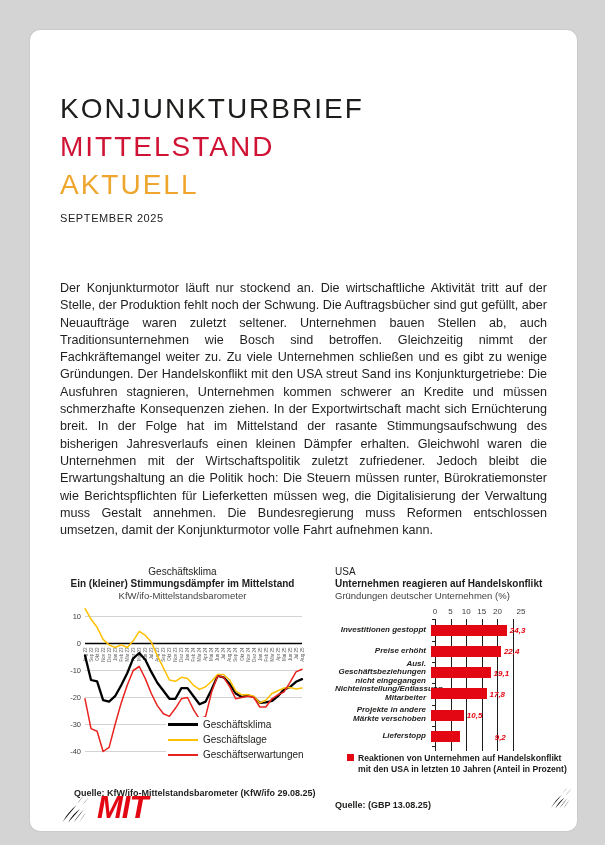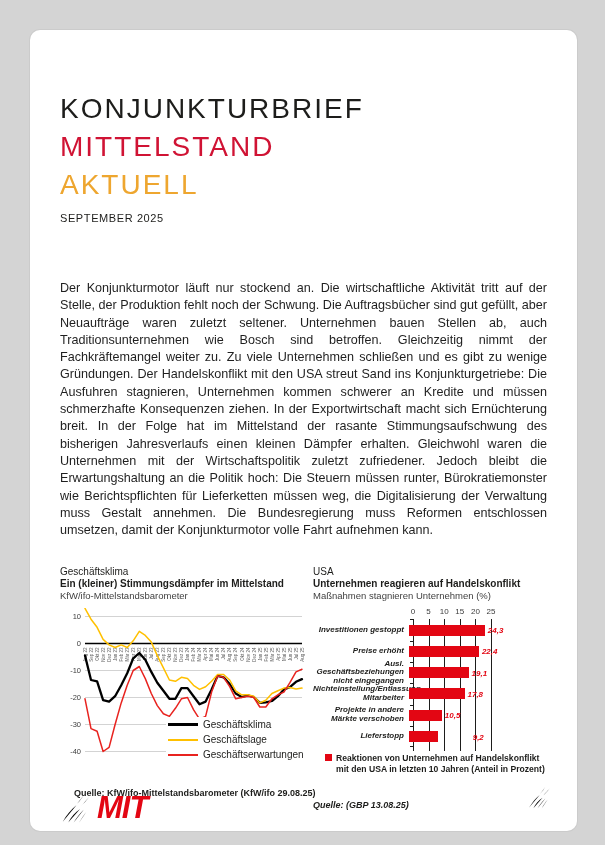--- a/index.html
+++ b/index.html
@@ -18,36 +18,36 @@
   .t2 { color:#d01334; }
   .t3 { color:#eea62f; }
   .issue-date { margin-top:8px; font-size:11px; letter-spacing:0.6px; color:#1d1d1b; }
 
   
   .lead { margin-top:56px; width:487px; font-size:12.6px; line-height:17.3px;
           text-align:justify; color:#1f1f1f; }
 
   
   .charts { display:flex; margin-top:27px; }
-  .chart-left  { width:245px; }
-  .chart-right { width:252px; margin-left:8px; }
+  .chart-left  { width:245px;text-align:center; }
+  .chart-right { width:252px; margin-left:30px; }
   .c-kicker { font-size:10px; line-height:12px; color:#1d1d1b; white-space:nowrap; }
   .c-title  { font-size:10px; line-height:12px; font-weight:700; color:#1d1d1b; white-space:nowrap; }
   .c-sub    { font-size:9.5px; line-height:12px; color:#3f3f3f; white-space:nowrap; }
 
   
   .lc-wrap { position:relative; width:245px; height:158px; margin-top:6px; }
   .lc-legend { position:absolute; left:106px; top:109px; background:#fff; padding:0 2px; }
   .lc-row { display:flex; align-items:center; height:15px; }
   .lc-swatch { display:inline-block; width:30px; margin-right:5px; }
   .lc-row span.lbl { font-size:10px; color:#1d1d1b; }
 
   .source-row { margin-top:6px; display:flex; align-items:flex-end; }
   .chart-left .source-row { padding-left:14px; justify-content:space-between; padding-right:16px; }
-  .chart-right .source-row { margin-top:9px; justify-content:space-between; padding-right:2px;font-style:italic; }
+  .chart-right .source-row { margin-top:9px; justify-content:space-between; padding-right:2px; }
   .c-source { font-size:9px; font-weight:700; color:#1d1d1b; white-space:nowrap; }
 
   
   .bar-chart { margin-top:5px; position:relative; }
   .bc-axisnums { position:relative; height:12px; margin-left:100px; width:78px; }
   .bc-axisnums span { position:absolute; top:0; width:14px; margin-left:-7px; text-align:center;
                       font-size:8px; color:#3c3c3c; }
   .bc-body { position:relative; height:128px;font-style:italic; }
   .bc-grid { position:absolute; left:100px; top:0; width:78px; height:132px; }
   .bc-gl { position:absolute; top:0; bottom:0; width:1px; background:#1d1d1b; }
@@ -186,30 +186,30 @@
         <div class="c-source">Quelle: KfW/ifo-Mittelstandsbarometer (KfW/ifo 29.08.25)</div>
         <svg class="feather" width="24" height="26" viewBox="0 0 34 34">
             <use href="#feather-sym"></use>
           </svg>
       </div>
     </div>
 
     <div class="chart-right">
       <div class="c-kicker">USA</div>
       <div class="c-title">Unternehmen reagieren auf Handelskonflikt</div>
-      <div class="c-sub">Maßnahmen stagnieren Unternehmen (%)</div>
+      <div class="c-sub">Gründungen deutscher Unternehmen (%)</div>
 
       <div class="bar-chart" id="bar-chart">
           <div class="bc-axisnums">
             <span style="left: 0px;">0</span>
             <span style="left: 15.6px;">5</span>
             <span style="left: 31.2px;">10</span>
             <span style="left: 46.8px;">15</span>
             <span style="left: 62.4px;">20</span>
-            <span style="left: 78px;">25</span>
+            <span style="left: 86px;">25</span>
           </div>
           <div class="bc-body">
             <div class="bc-grid">
               <span class="bc-gl" style="left: 0px;"></span>
               <span class="bc-gl" style="left: 15.6px;"></span>
               <span class="bc-gl" style="left: 31.2px;"></span>
               <span class="bc-gl" style="left: 46.8px;"></span>
               <span class="bc-gl" style="left: 62.4px;"></span>
               <span class="bc-gl" style="left: 78px;"></span>
               <span class="bc-stub" style="top: 0px;"></span>

